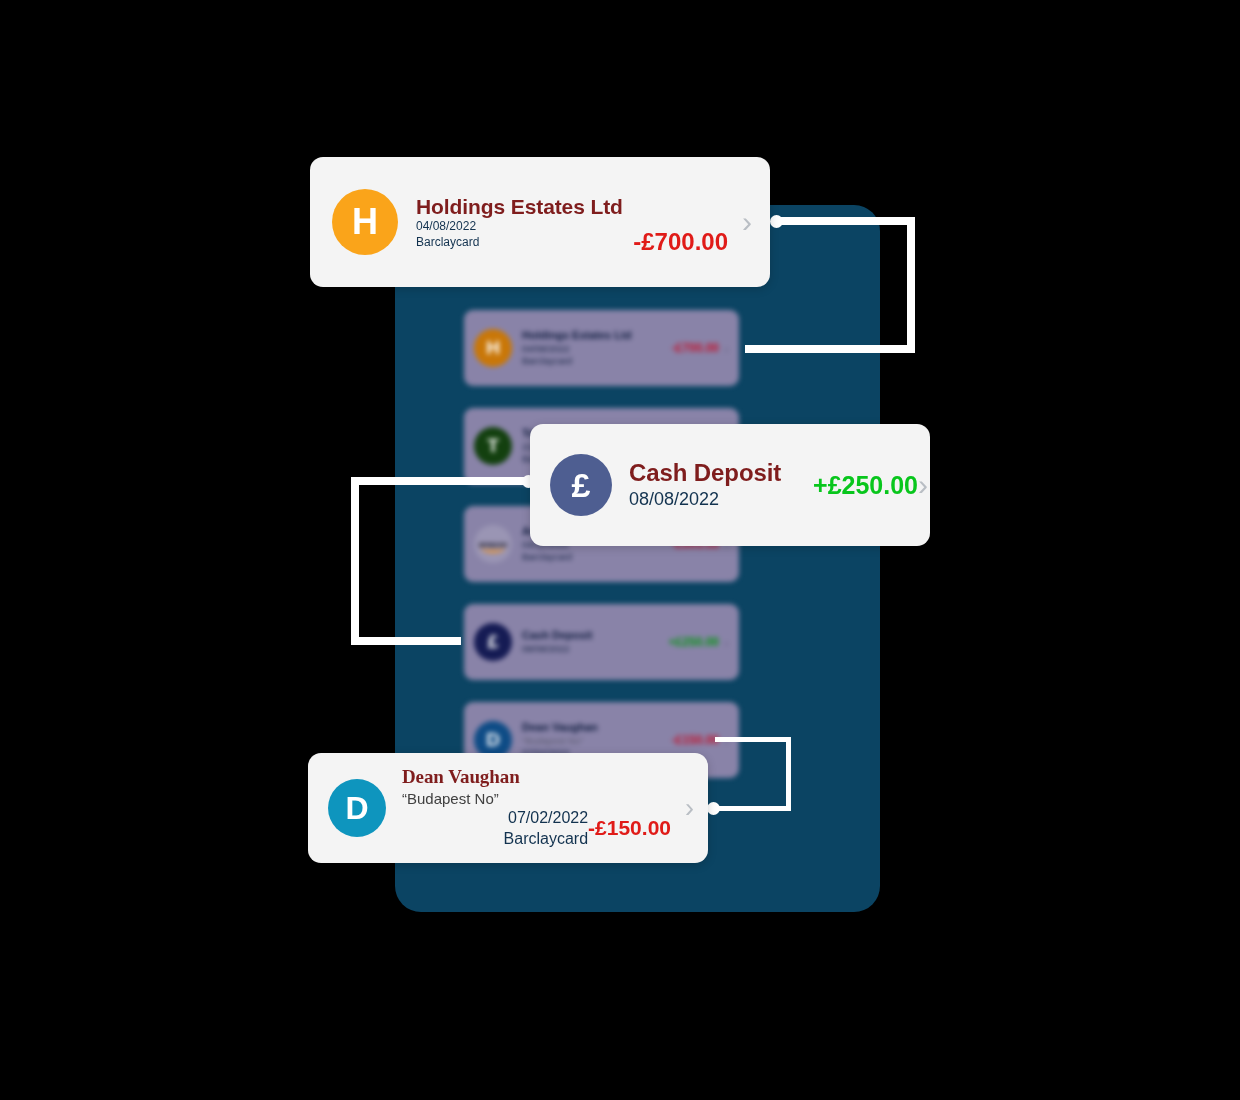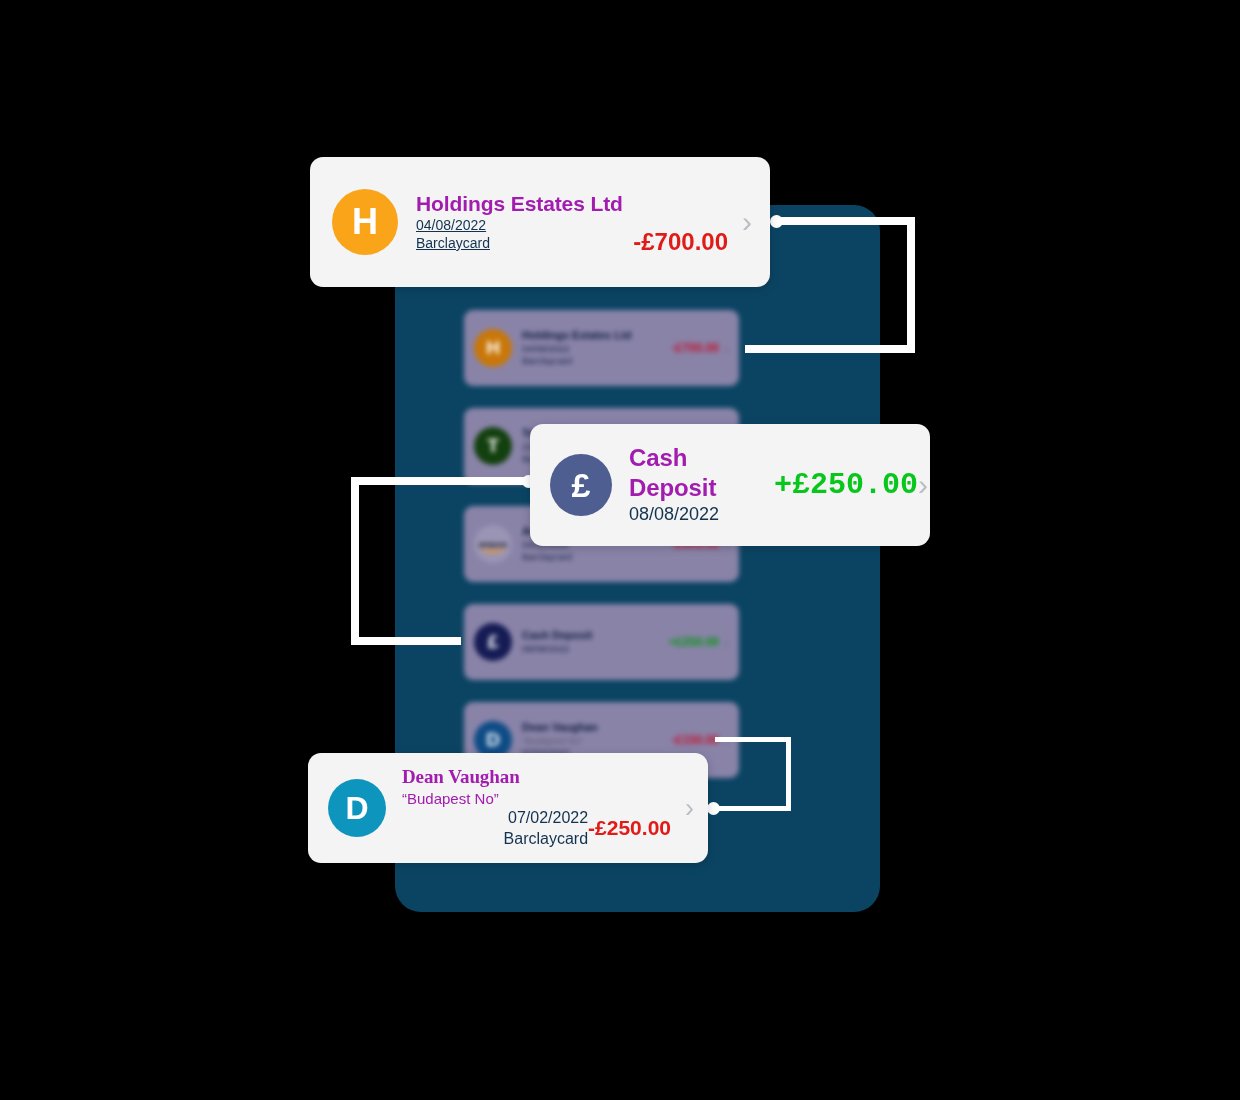--- a/index.html
+++ b/index.html
@@ -155,25 +155,25 @@
     justify-content: center;
     color: #ffffff;
     font-weight: bold;
   }
   .card-body {
     flex: 1 1 auto;
     min-width: 0;
   }
   .card-title {
     font-weight: bold;
-    color: #a21caf;
+    color: #7f1d1d;
     letter-spacing: -0.1px;
   }
   .card-quote {
-    color: #a21caf;
+    color: #404040;
   }
   .card-sub {
     color: #12324F;
   }
   .card-right {
     display: flex;
     align-items: center;
     flex: 0 0 auto;
   }
   .card-amt {
@@ -192,37 +192,37 @@
   #card-holdings {
     left: 310px; top: 157px;
     width: 460px; height: 130px;
     padding: 0 18px 0 22px;
   }
   #card-holdings .card-avatar {
     width: 66px; height: 66px; font-size: 36px;
     background: #FAA41A; margin-right: 18px;
   }
   #card-holdings .card-title { font-size: 21px; line-height: 1.22; }
-  #card-holdings .card-sub   { font-size: 14px; line-height: 1.28; text-decoration: underline; }
+  #card-holdings .card-sub   { font-size: 12px; line-height: 1.28; }
   #card-holdings .card-amt   { font-size: 24px; }
   #card-holdings .card-chev  { font-size: 30px; margin-left: 14px; }
 
   
   #card-cash {
     left: 530px; top: 424px;
     width: 400px; height: 122px;
     padding: 0 2px 0 20px;
   }
   #card-cash .card-avatar {
     width: 62px; height: 62px; font-size: 34px;
     background: #4E5E91; margin-right: 17px;
   }
   #card-cash .card-title { font-size: 24px; line-height: 1.25; }
   #card-cash .card-sub   { font-size: 18px; line-height: 1.3; }
-  #card-cash .card-amt   { font-size: 30px; font-family: Liberation Mono, monospace; }
+  #card-cash .card-amt   { font-size: 25px; }
   #card-cash .card-chev  { font-size: 30px; margin-left: 0px; }
 
   
   #card-dean {
     left: 308px; top: 753px;
     width: 400px; height: 110px;
     padding: 0 14px 0 20px;
   }
   #card-dean .card-avatar {
     width: 58px; height: 58px; font-size: 32px;
@@ -344,18 +344,18 @@
 
   <div class="card" id="card-dean">
     <div class="card-avatar">D</div>
     <div class="card-body">
       <div class="card-title">Dean Vaughan</div>
       <div class="card-quote">“Budapest No”</div>
       <div class="card-sub">07/02/2022</div>
       <div class="card-sub">Barclaycard</div>
     </div>
     <div class="card-right">
-      <div class="card-amt neg">-£250.00</div>
+      <div class="card-amt neg">-£150.00</div>
       <div class="card-chev">›</div>
     </div>
   </div>
 
 </div>
 
 </body></html>

